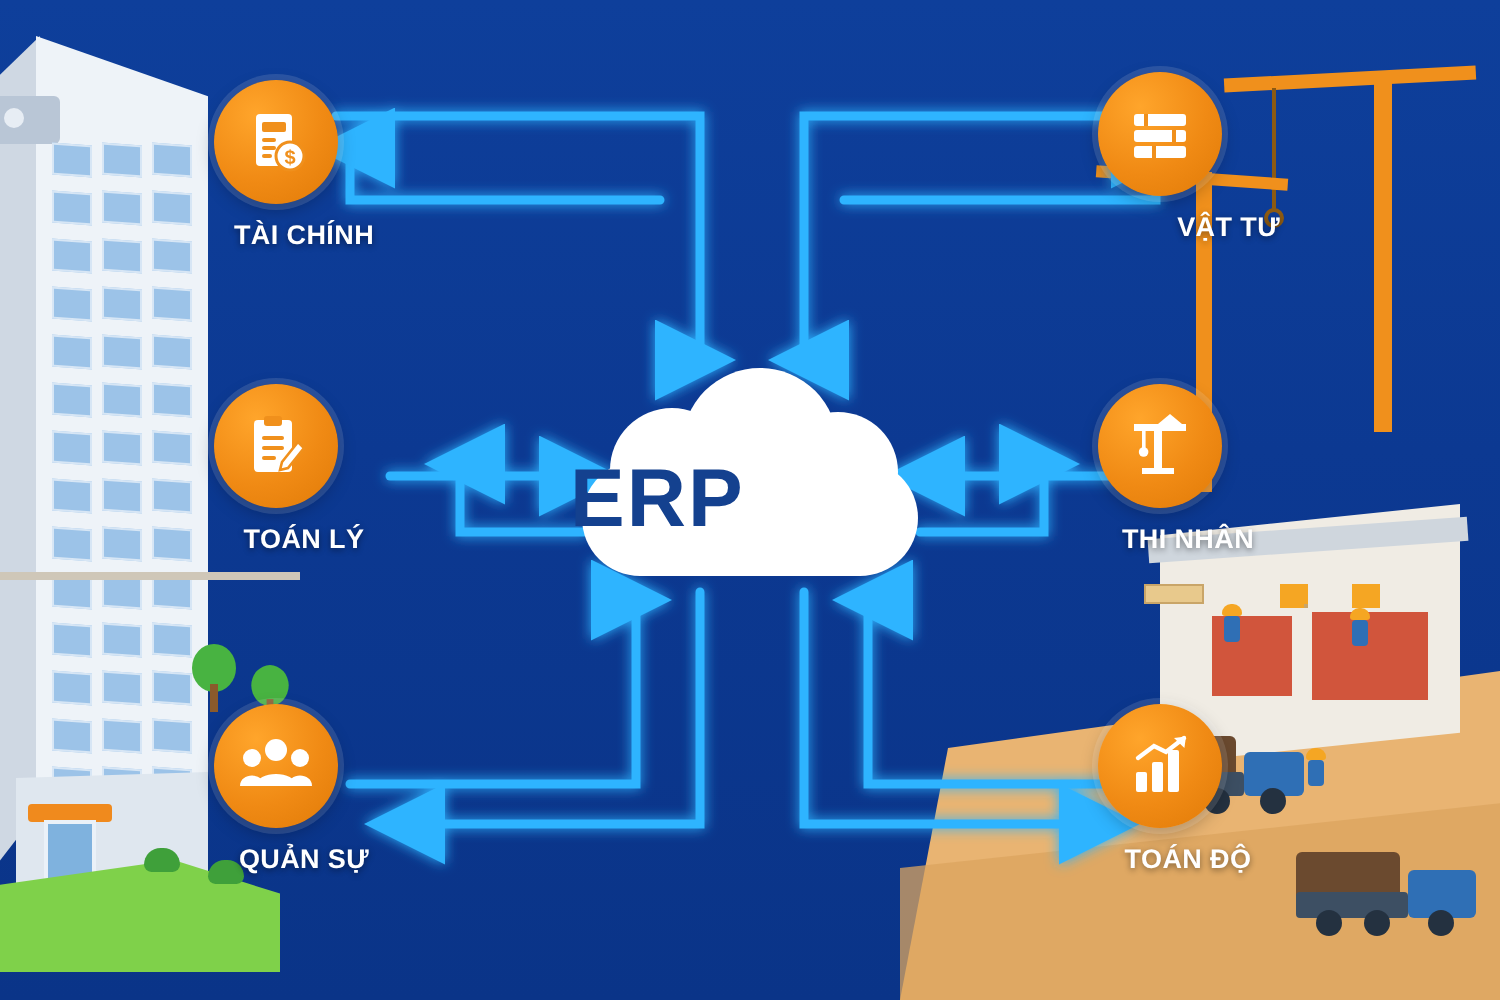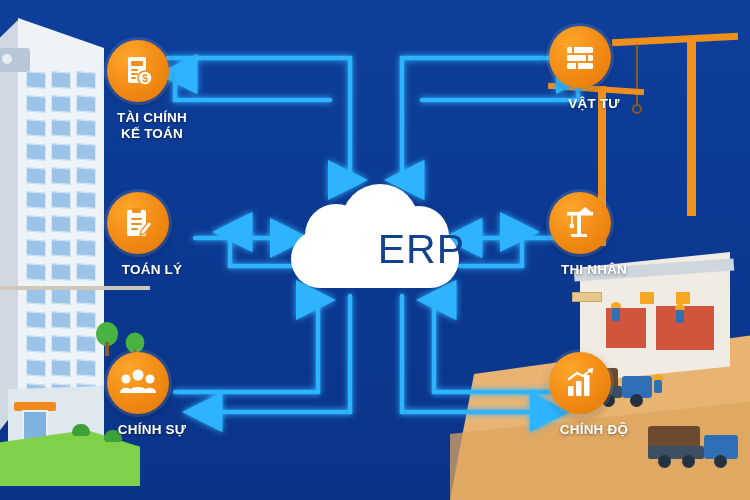--- a/index.html
+++ b/index.html
@@ -110,21 +110,21 @@
   .cloud {
     position:absolute; left:285px; top:178px; width:180px; height:118px;
   }
   .cloud .c-b { position:absolute; background:#ffffff; border-radius:50%; }
   .cloud .c-base {
     position:absolute; left:6px; top:52px; width:168px; height:58px;
     background:#fff; border-radius:30px;
   }
   .erp-label {
     position:absolute; left:0; top:48px; width:180px;
-    text-align:right; font-size:41px; font-weight:normal;
+    text-align:left; font-size:41px; font-weight:bold;
     color:#14418f; letter-spacing:1px;
   }
 
   
   .node { position:absolute; width:120px; text-align:center; }
   .node .circle {
     position:relative; width:62px; height:62px; margin:0 auto;
     border-radius:50%;
     background: radial-gradient(circle at 34% 28%, #ffa52b 0%, #f08a14 55%, #e07a07 100%);
     box-shadow: 0 0 0 3px rgba(255,255,255,.12), 0 3px 9px rgba(0,0,0,.28);
@@ -135,21 +135,21 @@
     line-height:1.18; letter-spacing:.2px;
     text-shadow:0 1px 3px rgba(0,0,0,.45);
     margin-left:28px;
   }
   .node .label span { display:block; }
   .ic { display:block; }
 
   #n-finance { left:78px;  top:40px; }
   #n-project { left:78px;  top:192px; }
   #n-hr      { left:78px;  top:352px; }
-  #n-material{ left:520px; top:26px; }
+  #n-material{ left:520px; top:36px;text-align:right; }
   #n-constr  { left:520px; top:192px; }
   #n-progress{ left:520px; top:352px; }
 </style>
 </head>
 <body>
 
 <div id="stage">
 
   <div class="scene">
 
@@ -363,21 +363,20 @@
         <rect x="10" y="7" width="12" height="5" rx="1" fill="#f0901c"></rect>
         <rect x="10" y="15" width="7" height="2" rx="1" fill="#f0901c"></rect>
         <rect x="10" y="19" width="7" height="2" rx="1" fill="#f0901c"></rect>
         <rect x="10" y="23" width="5" height="2" rx="1" fill="#f0901c"></rect>
         <circle cx="24" cy="24" r="7" fill="#fff" stroke="#f0901c" stroke-width="1.5"></circle>
         <text x="24" y="28" font-size="10" font-family="Liberation Sans, sans-serif" font-weight="bold" fill="#f0901c" text-anchor="middle">$</text>
       </svg>
     </div>
     <div class="label">
       <span>TÀI CHÍNH</span>
-      <span>KẾ TOÁN</span>
     </div>
   </div>
 
   <div class="node" id="n-project">
     <div class="circle">
       <svg class="ic" width="34" height="34" viewBox="0 0 34 34">
         <rect x="6" y="4" width="19" height="26" rx="2" fill="#fff"></rect>
         <rect x="11" y="2" width="9" height="5" rx="1.5" fill="#f0901c"></rect>
         <rect x="10" y="12" width="11" height="2" rx="1" fill="#f0901c"></rect>
         <rect x="10" y="17" width="11" height="2" rx="1" fill="#f0901c"></rect>
@@ -395,21 +394,21 @@
       <svg class="ic" width="36" height="34" viewBox="0 0 36 34">
         <circle cx="18" cy="9" r="5.5" fill="#fff"></circle>
         <path d="M8 27 C8 19 28 19 28 27 Z" fill="#fff"></path>
         <circle cx="6" cy="13" r="4.5" fill="#fff"></circle>
         <path d="M0 27 C0 20 12 20 12 27 Z" fill="#fff"></path>
         <circle cx="30" cy="13" r="4.5" fill="#fff"></circle>
         <path d="M24 27 C24 20 36 20 36 27 Z" fill="#fff"></path>
       </svg>
     </div>
     <div class="label">
-      <span>CHÍNH SỰ</span>
+      <span>QUẢN SỰ</span>
     </div>
   </div>
 
   <div class="node" id="n-material">
     <div class="circle">
       <svg class="ic" width="34" height="34" viewBox="0 0 34 34">
         <rect x="4" y="7" width="26" height="6" rx="1.5" fill="#fff"></rect>
         <rect x="4" y="15" width="26" height="6" rx="1.5" fill="#fff"></rect>
         <rect x="4" y="23" width="26" height="6" rx="1.5" fill="#fff"></rect>
         <rect x="9" y="7" width="2" height="6" fill="#f0901c"></rect>
@@ -442,17 +441,17 @@
     <div class="circle">
       <svg class="ic" width="34" height="34" viewBox="0 0 34 34">
         <rect x="5" y="20" width="5.5" height="10" rx="1" fill="#fff"></rect>
         <rect x="13" y="15" width="5.5" height="15" rx="1" fill="#fff"></rect>
         <rect x="21" y="9" width="5.5" height="21" rx="1" fill="#fff"></rect>
         <path d="M6 13 L14 7 L20 10 L29 3" stroke="#fff" stroke-width="2.2" fill="none" stroke-linecap="round"></path>
         <path d="M24 3 L30 2.2 L29.2 8 Z" fill="#fff"></path>
       </svg>
     </div>
     <div class="label">
-      <span>CHÍNH ĐỘ</span>
+      <span>TOÁN ĐỘ</span>
     </div>
   </div>
 
 </div>
 
 </body></html>

